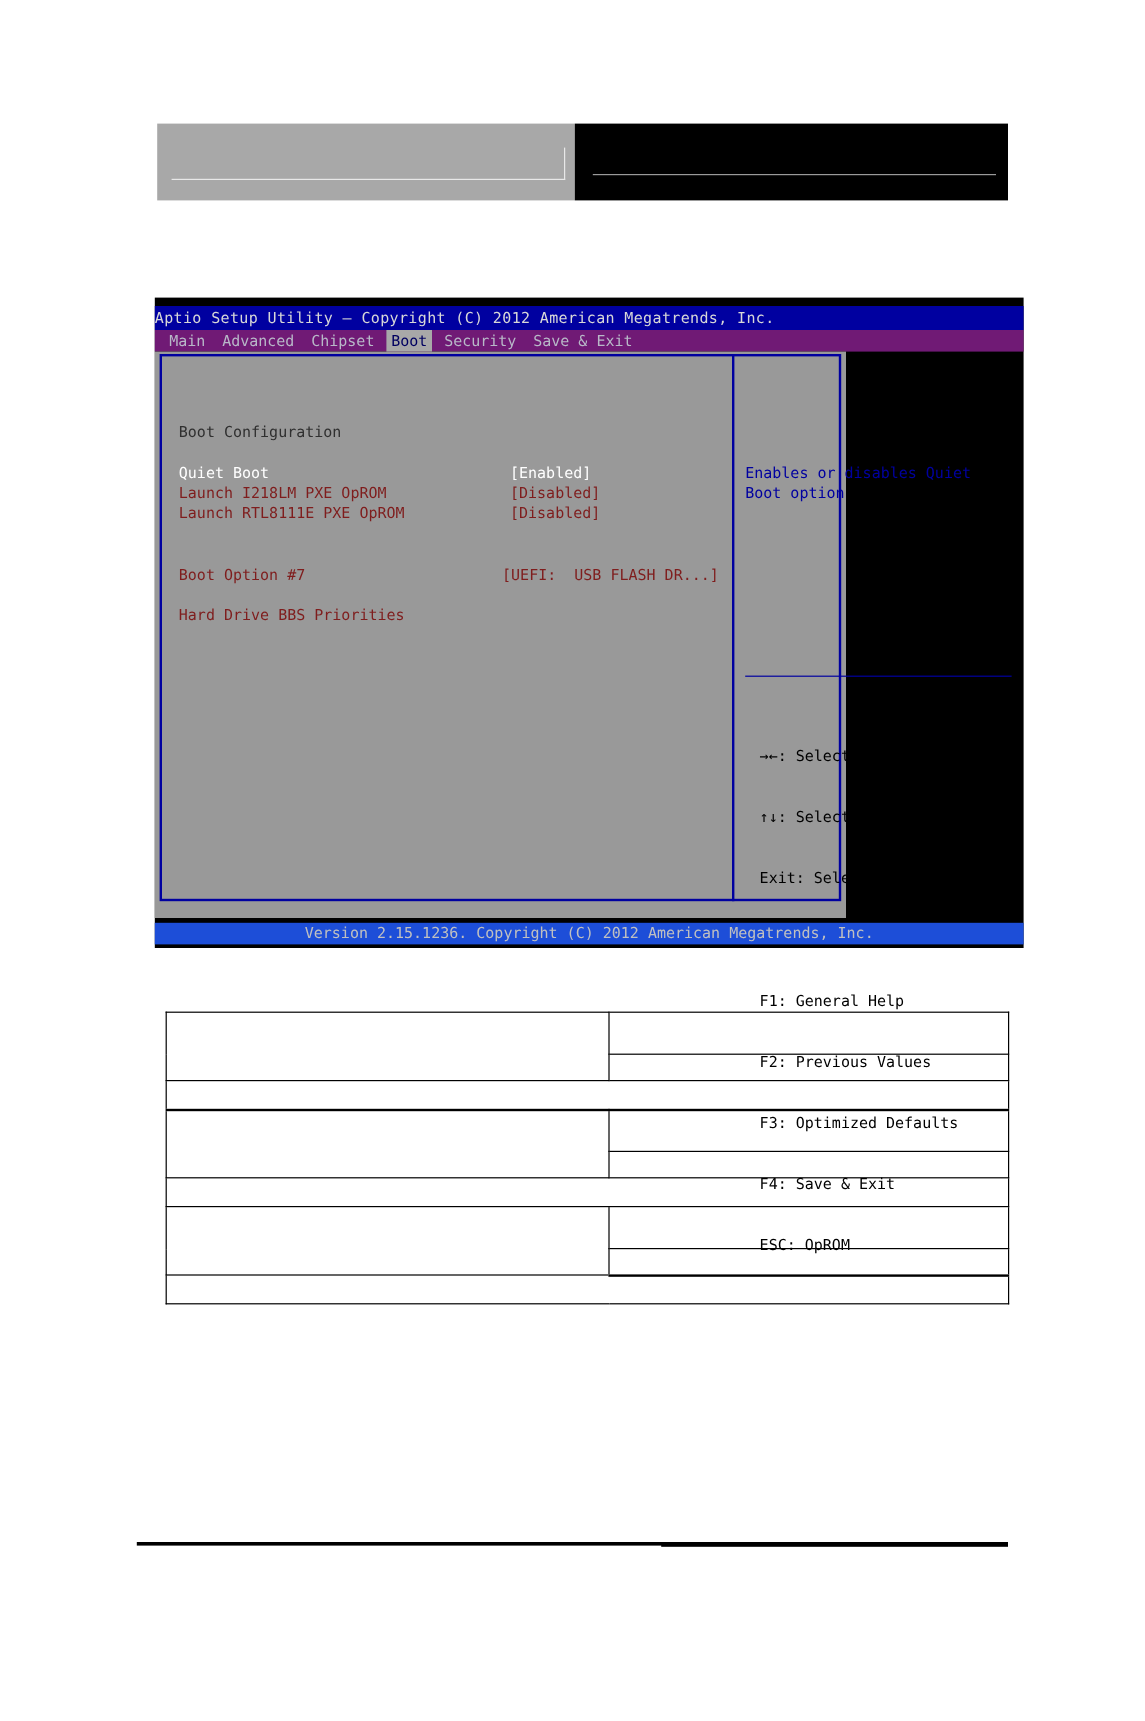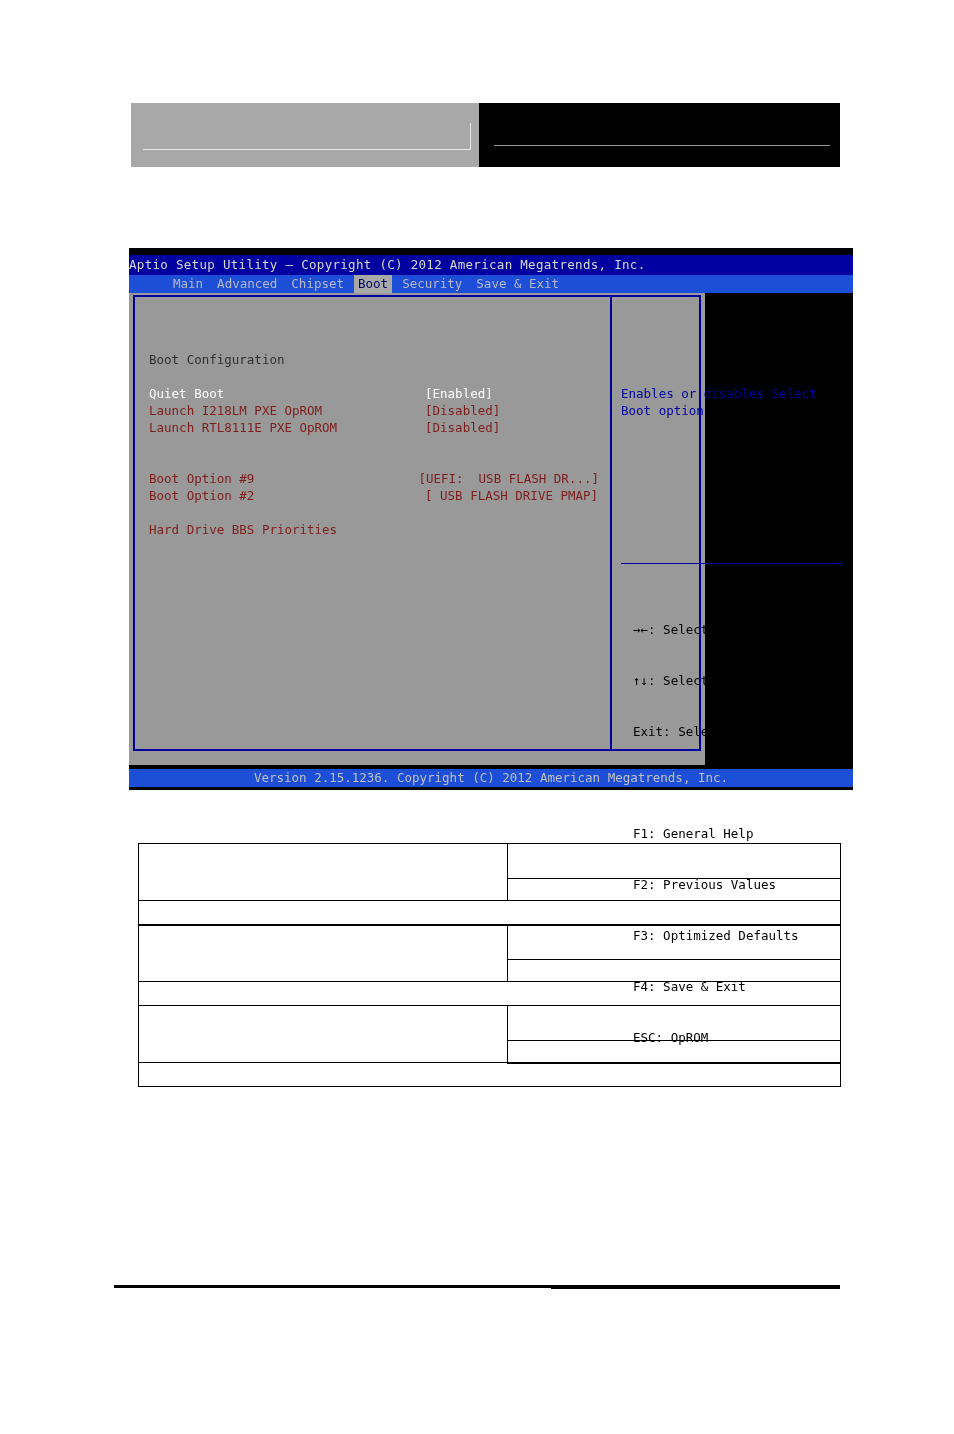--- a/index.html
+++ b/index.html
@@ -84,24 +84,24 @@
     text-align: left;
     line-height: 20px;
     letter-spacing: 0.3px;
   }
   .bios-tabbar {
     position: absolute;
     left: 0;
     top: 27px;
     width: 724px;
     height: 18px;
-    background: #1d4ed8;
+    background: #701a75;
     color: #b8b8c8;
     line-height: 18px;
-    padding-left: 40px;
+    padding-left: 8px;
     box-sizing: border-box;
     white-space: nowrap;
   }
   .bios-tab {
     display: inline-block;
     padding: 0 4px;
     margin-right: 6px;
     color: #b8b8c8;
   }
   .bios-tab.active {
@@ -275,37 +275,33 @@
         <span class="c-blue">[Disabled]</span>
       </div>
       <div class="bios-row">
         <span class="lbl c-blue">Launch RTL8111E PXE OpROM</span>
         <span class="c-blue">[Disabled]</span>
       </div>
 
       <div class="bios-row spacer2"></div>
 
       <div class="bios-row">
-        <span class="lbl c-blue">Boot Option #9</span>
+        <span class="lbl c-blue">Boot Option #7</span>
         <span class="c-blue">[UEFI:  USB FLASH DR...]</span>
       </div>
-      <div class="bios-row">
-        <span class="lbl c-blue">Boot Option #2</span>
-        <span class="c-blue">[ USB FLASH DRIVE PMAP]</span>
-      </div>
 
       <div class="bios-row spacer"></div>
 
       <div class="bios-row">
         <span class="lbl c-blue">Hard Drive BBS Priorities</span>
       </div>
     </div>
 
     <div class="bios-right">
-      <div class="help-text">Enables or disables Select Boot option</div>
+      <div class="help-text">Enables or disables Quiet Boot option</div>
     </div>
     <div class="help-divider"></div>
 
     <div class="bios-keys">
       <div class="key-line">→←: Select Screen</div>
       <div class="key-line">↑↓: Select Item</div>
       <div class="key-line">Exit: Select</div>
       <div class="key-line">+/-: Change Opt.</div>
       <div class="key-line">F1: General Help</div>
       <div class="key-line">F2: Previous Values</div>

